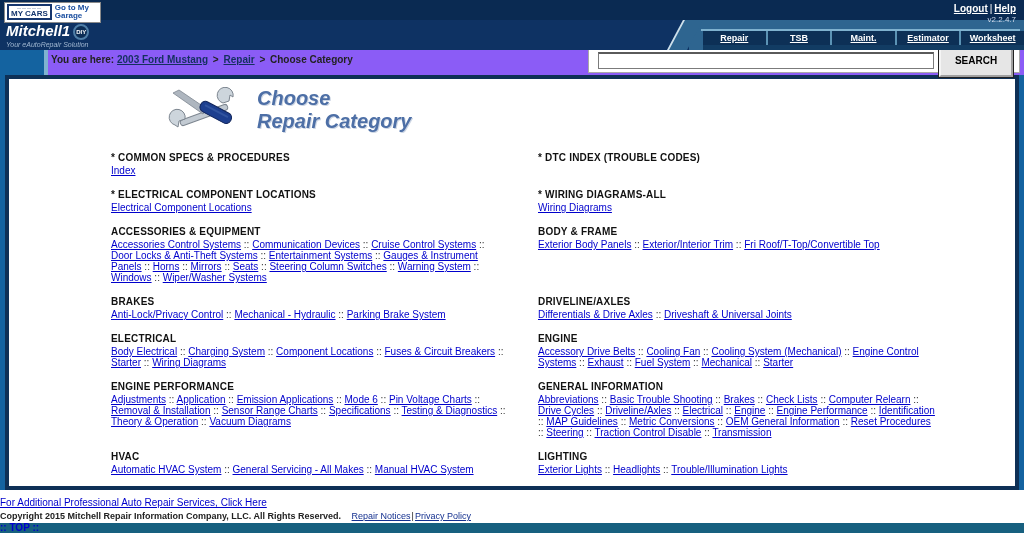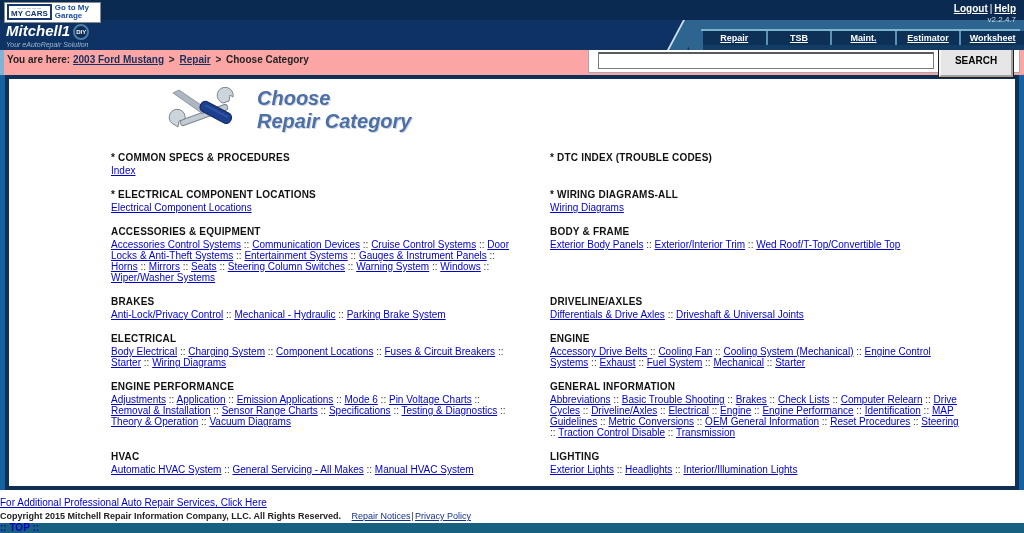--- a/index.html
+++ b/index.html
@@ -31,21 +31,21 @@
   .tabband::before { content:""; position:absolute; left:-14px; top:0; width:18px; height:30px;
                      background:#2e6590; transform:skewX(-28deg); border-left:2px solid #cfe0ea; }
   .tab-topline { position:absolute; left:12px; right:4px; top:9px; height:2px; background:#7fb2cf; }
   .tab-row { position:absolute; right:0; bottom:5px; left:14px; height:14px; display:flex; }
   .tab { flex:1; background:#0d3056; border-left:2px solid #5b93b5; color:#fff; font-size:9px; font-weight:bold;
          text-align:center; line-height:14px; text-decoration:underline; cursor:pointer; }
   .tab:first-child { border-left:none; }
   .tab-bottomstrip { position:absolute; left:14px; right:0; bottom:0; height:5px; background:#123c63; }
 
   
-  .crumbrow { height:25px; background:#fca5a5; position:relative; z-index:3; }
+  .crumbrow { height:25px; background:#8b5cf6; position:relative; z-index:3;margin-left:44px; }
   .crumb-left-accent { position:absolute; left:0; top:0; width:4px; height:25px; background:#7fb3d1; }
   .crumbs { position:absolute; left:7px; top:4px; font-size:10px; color:#222; }
   .crumb-prefix { font-weight:bold; color:#222; }
   .bc-link { color:#14305e; font-weight:bold; text-decoration:underline; cursor:pointer; }
   .bc-sep { color:#222; font-weight:bold; padding:0 2px; }
   .bc-current { color:#222; font-weight:bold; }
   .search-panel { position:absolute; right:4px; top:-3px; width:432px; height:26px; background:#fff;
                   border:1px solid #a8a8a8; display:flex; align-items:center; padding:0 3px; z-index:8; }
   .search-input { width:336px; height:17px; border:1px solid #7b7b7b; border-top:2px solid #5a5a5a;
                   font-size:10px; padding:0 3px; margin-left:6px; }
@@ -56,21 +56,21 @@
   
   .main-area { height:415px; background:#1463a0; }
   .content-box { margin:0 5px; height:415px; background:#fff; border:4px solid #0e3056; position:relative; overflow:hidden; }
 
   .page-head { display:flex; align-items:flex-start; margin:8px 0 0 158px; height:50px; }
   .tools-icon { width:74px; height:48px; flex:0 0 auto; }
   .head-text { margin-left:16px; font-size:20px; line-height:23px; font-weight:bold; font-style:italic;
                color:#4d6fa6; text-shadow:1px 1px 0 #cdd6e4; }
 
   .cat-grid { display:grid; grid-template-columns:1fr 1fr; column-gap:30px; margin-top:15px;
-              padding:0 56px 0 102px; }
+              padding:0 80px 0 102px; }
   .section { margin-bottom:13px; }
   .sec-title { font-size:10px; font-weight:bold; color:#111; letter-spacing:0.2px; margin-bottom:2px; }
   .sec-links { font-size:10px; line-height:11px; color:#333; }
   .cat-link { color:#0000cc; text-decoration:underline; cursor:pointer; }
   .sep { color:#333; }
 
   
   .footer-white { height:33px; background:#fff; text-align:left; padding-top:2px; }
   .promo a { font-size:10px; color:#0000cc; text-decoration:underline; cursor:pointer; }
   .copyline { font-size:9px; color:#222; margin-top:1px; }
@@ -165,21 +165,21 @@
         <div class="section">
           <div class="sec-title">* WIRING DIAGRAMS-ALL</div>
           <div class="sec-links"><a class="cat-link">Wiring Diagrams</a></div>
         </div>
         <div class="section">
           <div class="sec-title">ACCESSORIES &amp; EQUIPMENT</div>
           <div class="sec-links"><a class="cat-link">Accessories Control Systems</a><span class="sep"> :: </span><a class="cat-link">Communication Devices</a><span class="sep"> :: </span><a class="cat-link">Cruise Control Systems</a><span class="sep"> :: </span><a class="cat-link">Door Locks &amp; Anti-Theft Systems</a><span class="sep"> :: </span><a class="cat-link">Entertainment Systems</a><span class="sep"> :: </span><a class="cat-link">Gauges &amp; Instrument Panels</a><span class="sep"> :: </span><a class="cat-link">Horns</a><span class="sep"> :: </span><a class="cat-link">Mirrors</a><span class="sep"> :: </span><a class="cat-link">Seats</a><span class="sep"> :: </span><a class="cat-link">Steering Column Switches</a><span class="sep"> :: </span><a class="cat-link">Warning System</a><span class="sep"> :: </span><a class="cat-link">Windows</a><span class="sep"> :: </span><a class="cat-link">Wiper/Washer Systems</a></div>
         </div>
         <div class="section">
           <div class="sec-title">BODY &amp; FRAME</div>
-          <div class="sec-links"><a class="cat-link">Exterior Body Panels</a><span class="sep"> :: </span><a class="cat-link">Exterior/Interior Trim</a><span class="sep"> :: </span><a class="cat-link">Wed Roof/T-Top/Convertible Top</a></div>
+          <div class="sec-links"><a class="cat-link">Exterior Body Panels</a><span class="sep"> :: </span><a class="cat-link">Exterior/Interior Trim</a><span class="sep"> :: </span><a class="cat-link">Fri Roof/T-Top/Convertible Top</a></div>
         </div>
         <div class="section">
           <div class="sec-title">BRAKES</div>
           <div class="sec-links"><a class="cat-link">Anti-Lock/Privacy Control</a><span class="sep"> :: </span><a class="cat-link">Mechanical - Hydraulic</a><span class="sep"> :: </span><a class="cat-link">Parking Brake System</a></div>
         </div>
         <div class="section">
           <div class="sec-title">DRIVELINE/AXLES</div>
           <div class="sec-links"><a class="cat-link">Differentials &amp; Drive Axles</a><span class="sep"> :: </span><a class="cat-link">Driveshaft &amp; Universal Joints</a></div>
         </div>
         <div class="section">
@@ -197,21 +197,21 @@
         <div class="section">
           <div class="sec-title">GENERAL INFORMATION</div>
           <div class="sec-links"><a class="cat-link">Abbreviations</a><span class="sep"> :: </span><a class="cat-link">Basic Trouble Shooting</a><span class="sep"> :: </span><a class="cat-link">Brakes</a><span class="sep"> :: </span><a class="cat-link">Check Lists</a><span class="sep"> :: </span><a class="cat-link">Computer Relearn</a><span class="sep"> :: </span><a class="cat-link">Drive Cycles</a><span class="sep"> :: </span><a class="cat-link">Driveline/Axles</a><span class="sep"> :: </span><a class="cat-link">Electrical</a><span class="sep"> :: </span><a class="cat-link">Engine</a><span class="sep"> :: </span><a class="cat-link">Engine Performance</a><span class="sep"> :: </span><a class="cat-link">Identification</a><span class="sep"> :: </span><a class="cat-link">MAP Guidelines</a><span class="sep"> :: </span><a class="cat-link">Metric Conversions</a><span class="sep"> :: </span><a class="cat-link">OEM General Information</a><span class="sep"> :: </span><a class="cat-link">Reset Procedures</a><span class="sep"> :: </span><a class="cat-link">Steering</a><span class="sep"> :: </span><a class="cat-link">Traction Control Disable</a><span class="sep"> :: </span><a class="cat-link">Transmission</a></div>
         </div>
         <div class="section">
           <div class="sec-title">HVAC</div>
           <div class="sec-links"><a class="cat-link">Automatic HVAC System</a><span class="sep"> :: </span><a class="cat-link">General Servicing - All Makes</a><span class="sep"> :: </span><a class="cat-link">Manual HVAC System</a></div>
         </div>
         <div class="section">
           <div class="sec-title">LIGHTING</div>
-          <div class="sec-links"><a class="cat-link">Exterior Lights</a><span class="sep"> :: </span><a class="cat-link">Headlights</a><span class="sep"> :: </span><a class="cat-link">Interior/Illumination Lights</a></div>
+          <div class="sec-links"><a class="cat-link">Exterior Lights</a><span class="sep"> :: </span><a class="cat-link">Headlights</a><span class="sep"> :: </span><a class="cat-link">Trouble/Illumination Lights</a></div>
         </div>
         <div class="section">
           <div class="sec-title">MAINTENANCE</div>
         </div>
         <div class="section">
           <div class="sec-title">RESTRAINTS</div>
         </div>
       </div>
   </div>
 </div>

